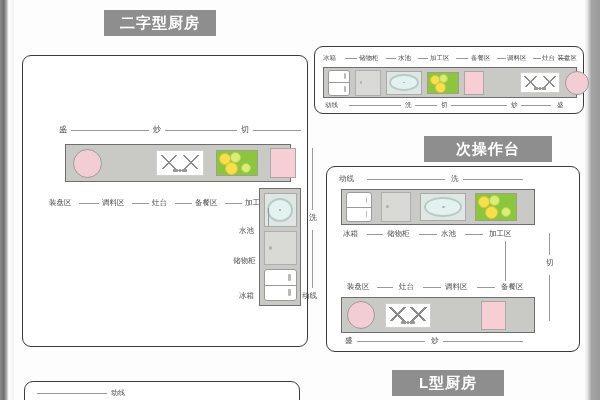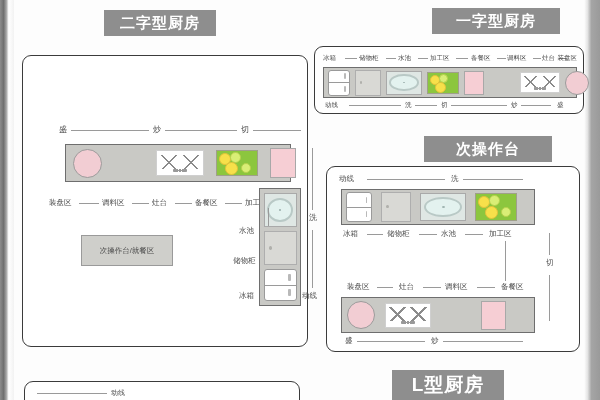--- a/index.html
+++ b/index.html
@@ -168,26 +168,22 @@
     <div class="rule v" style="left:245px; top:152px; height:18px;"></div>
     <div class="lbl" style="left:216px; top:171px; font-size:7.5px;">水池</div>
     <div class="lbl" style="left:210px; top:201px; font-size:7.5px;">储物柜</div>
     <div class="lbl" style="left:216px; top:236px; font-size:7.5px;">冰箱</div>
 
     <div class="rule v" style="left:289px; top:92px; height:62px;"></div>
     <div class="lbl" style="left:286px; top:158px; font-size:8px;">洗</div>
     <div class="rule v" style="left:289px; top:174px; height:58px;"></div>
     <div class="lbl" style="left:279px; top:236px; font-size:7.5px;">动线</div>
 
-    <div class="ic-island" style="position:absolute; left:58px; top:179px; width:92px; height:31px;">
-      <span style="font-size:7.5px; color:#4a4a4a;">次操作台/就餐区</span>
-    </div>
   </div>
 
-  <div class="badge" style="left:432px; top:8px; width:128px; font-size:15px;">一字型厨房</div>
 
   <div class="panel" style="left:314px; top:46px; width:270px; height:68px;">
 
     <div class="lbl" style="left:8px; top:8px; font-size:6.5px;">冰箱</div>
     <div class="rule" style="left:30px; top:11px; width:12px;"></div>
     <div class="lbl" style="left:44px; top:8px; font-size:6.5px;">储物柜</div>
     <div class="rule" style="left:71px; top:11px; width:10px;"></div>
     <div class="lbl" style="left:83px; top:8px; font-size:6.5px;">水池</div>
     <div class="rule" style="left:103px; top:11px; width:10px;"></div>
     <div class="lbl" style="left:115px; top:8px; font-size:6.5px;">加工区</div>
@@ -298,15 +294,15 @@
     <div class="lbl" style="left:104px; top:170px; font-size:7.5px;">炒</div>
     <div class="rule" style="left:116px; top:174px; width:80px;"></div>
   </div>
 
 
   <div class="panel" style="left:24px; top:381px; width:276px; height:60px;">
     <div class="rule" style="left:12px; top:11px; width:70px;"></div>
     <div class="lbl" style="left:86px; top:7px; font-size:7px;">动线</div>
   </div>
 
-  <div class="badge" style="left:392px; top:370px; width:112px; font-size:19px;">L型厨房</div>
+  <div class="badge" style="left:392px; top:370px; width:112px; font-size:15px;">L型厨房</div>
 
 </div>
 
 </body></html>

